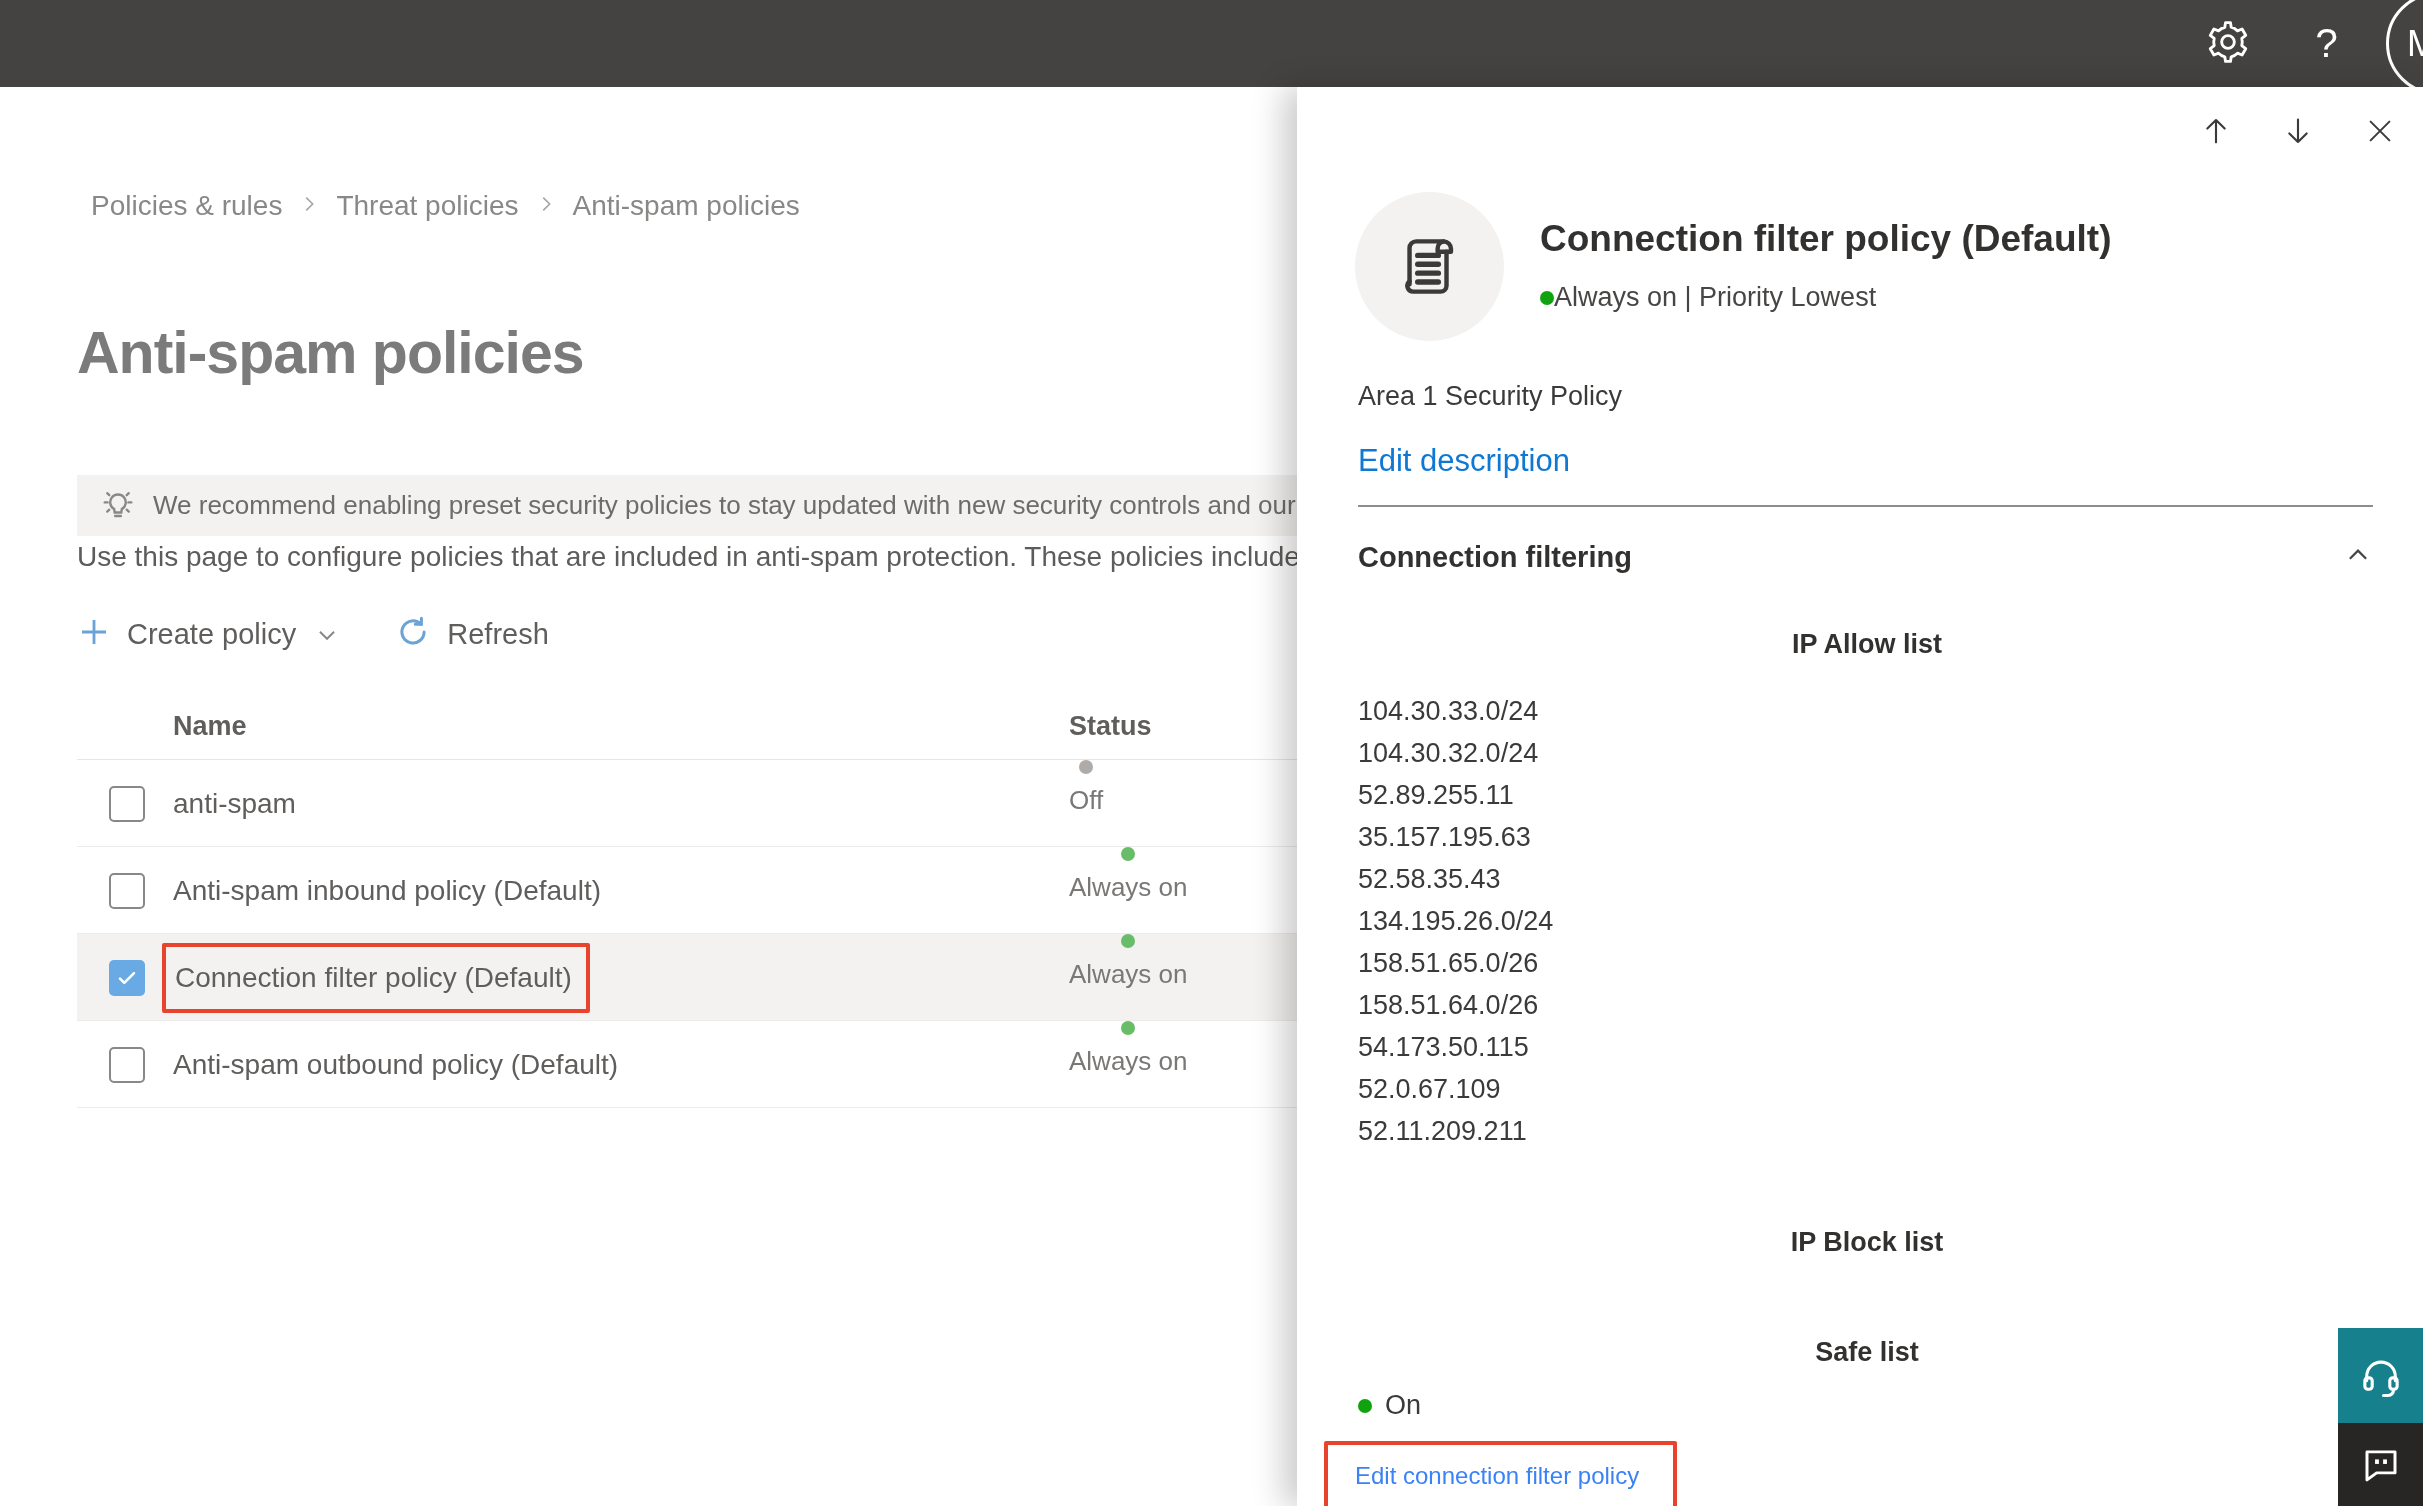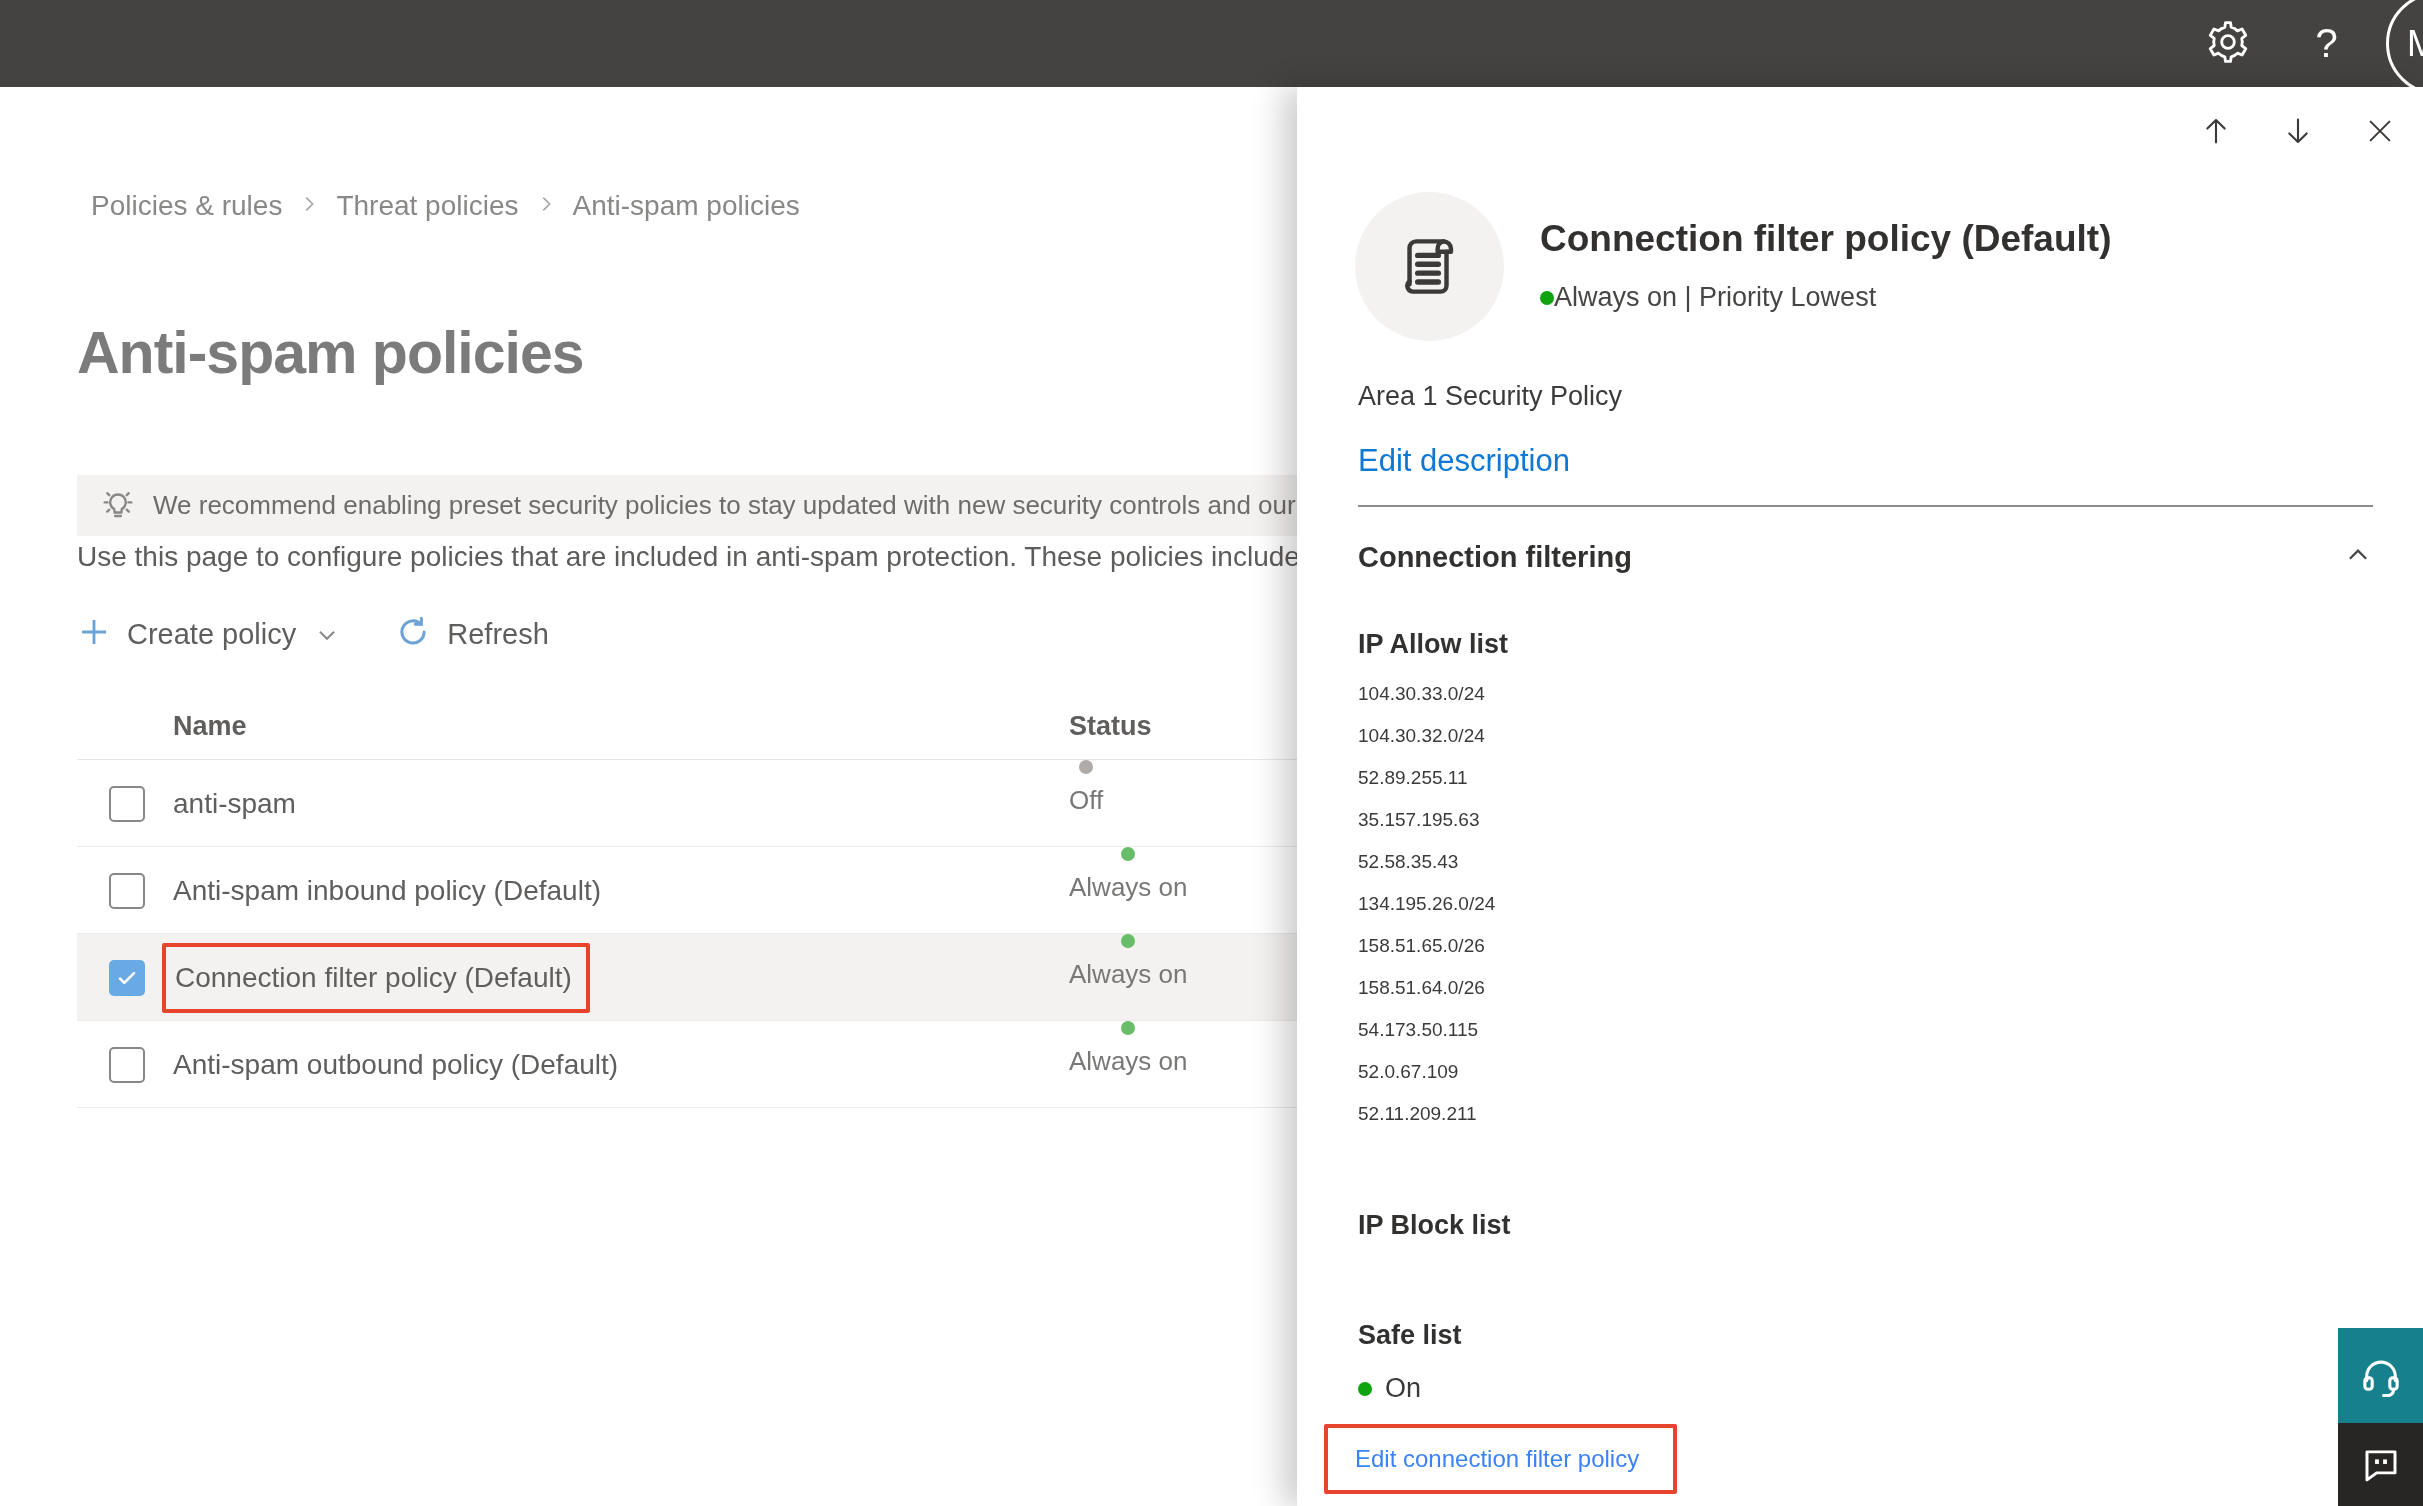--- a/index.html
+++ b/index.html
@@ -73,22 +73,22 @@
   .phead-text { margin-left:36px; padding-top:26px; }
   .ptitle { font-size:37px; font-weight:bold; color:#323130; }
   .pstatus { margin-top:22px; display:flex; align-items:center; font-size:27px; color:#484644; }
   .dot-bright { background:#10a310; }
   .parea { margin-top:40px; margin-left:3px; font-size:27px; color:#3b3a39; }
   .plink { display:inline-block; margin-top:31px; margin-left:3px; font-size:31px; color:#0e78d4; cursor:pointer; }
   .pdivider { margin-top:26px; margin-left:3px; width:1015px; height:0; border-top:2px solid #8f8d8b; }
   .psection { margin-top:33px; margin-left:3px; width:1015px; display:flex; align-items:center;
               justify-content:space-between; cursor:pointer;text-align:right; }
   .psection-title { font-size:29px; font-weight:bold; color:#323130; }
-  .plist-title { margin-top:55px; margin-left:3px; font-size:27px; font-weight:bold; color:#323130; }
-  .iplist { margin-top:13px; margin-left:3px; font-size:19px; color:#3b3a39; line-height:42px; }
+  .plist-title { margin-top:55px; margin-left:3px; font-size:27px; font-weight:bold; color:#323130;text-align:center; }
+  .iplist { margin-top:30px; margin-left:3px; font-size:27px; color:#3b3a39; line-height:42px; }
   .pblock-title { margin-top:75px; }
   .psafe-title { margin-top:79px; }
   .pon { margin-top:22px; margin-left:3px; display:flex; align-items:center; gap:13px;
          font-size:27px; color:#3b3a39; }
   .edit-annotation { display:inline-block; margin-top:20px; margin-left:-31px;
                      border:4px solid #e8432d; border-radius:2px; padding:17px 34px 17px 27px; }
   .edit-annotation .plink2 { font-size:24px; color:#3b82f6; cursor:pointer; }
 
   
   .help-float { position:absolute; left:2338px; top:1328px; width:85px; height:95px; background:#17808d;

